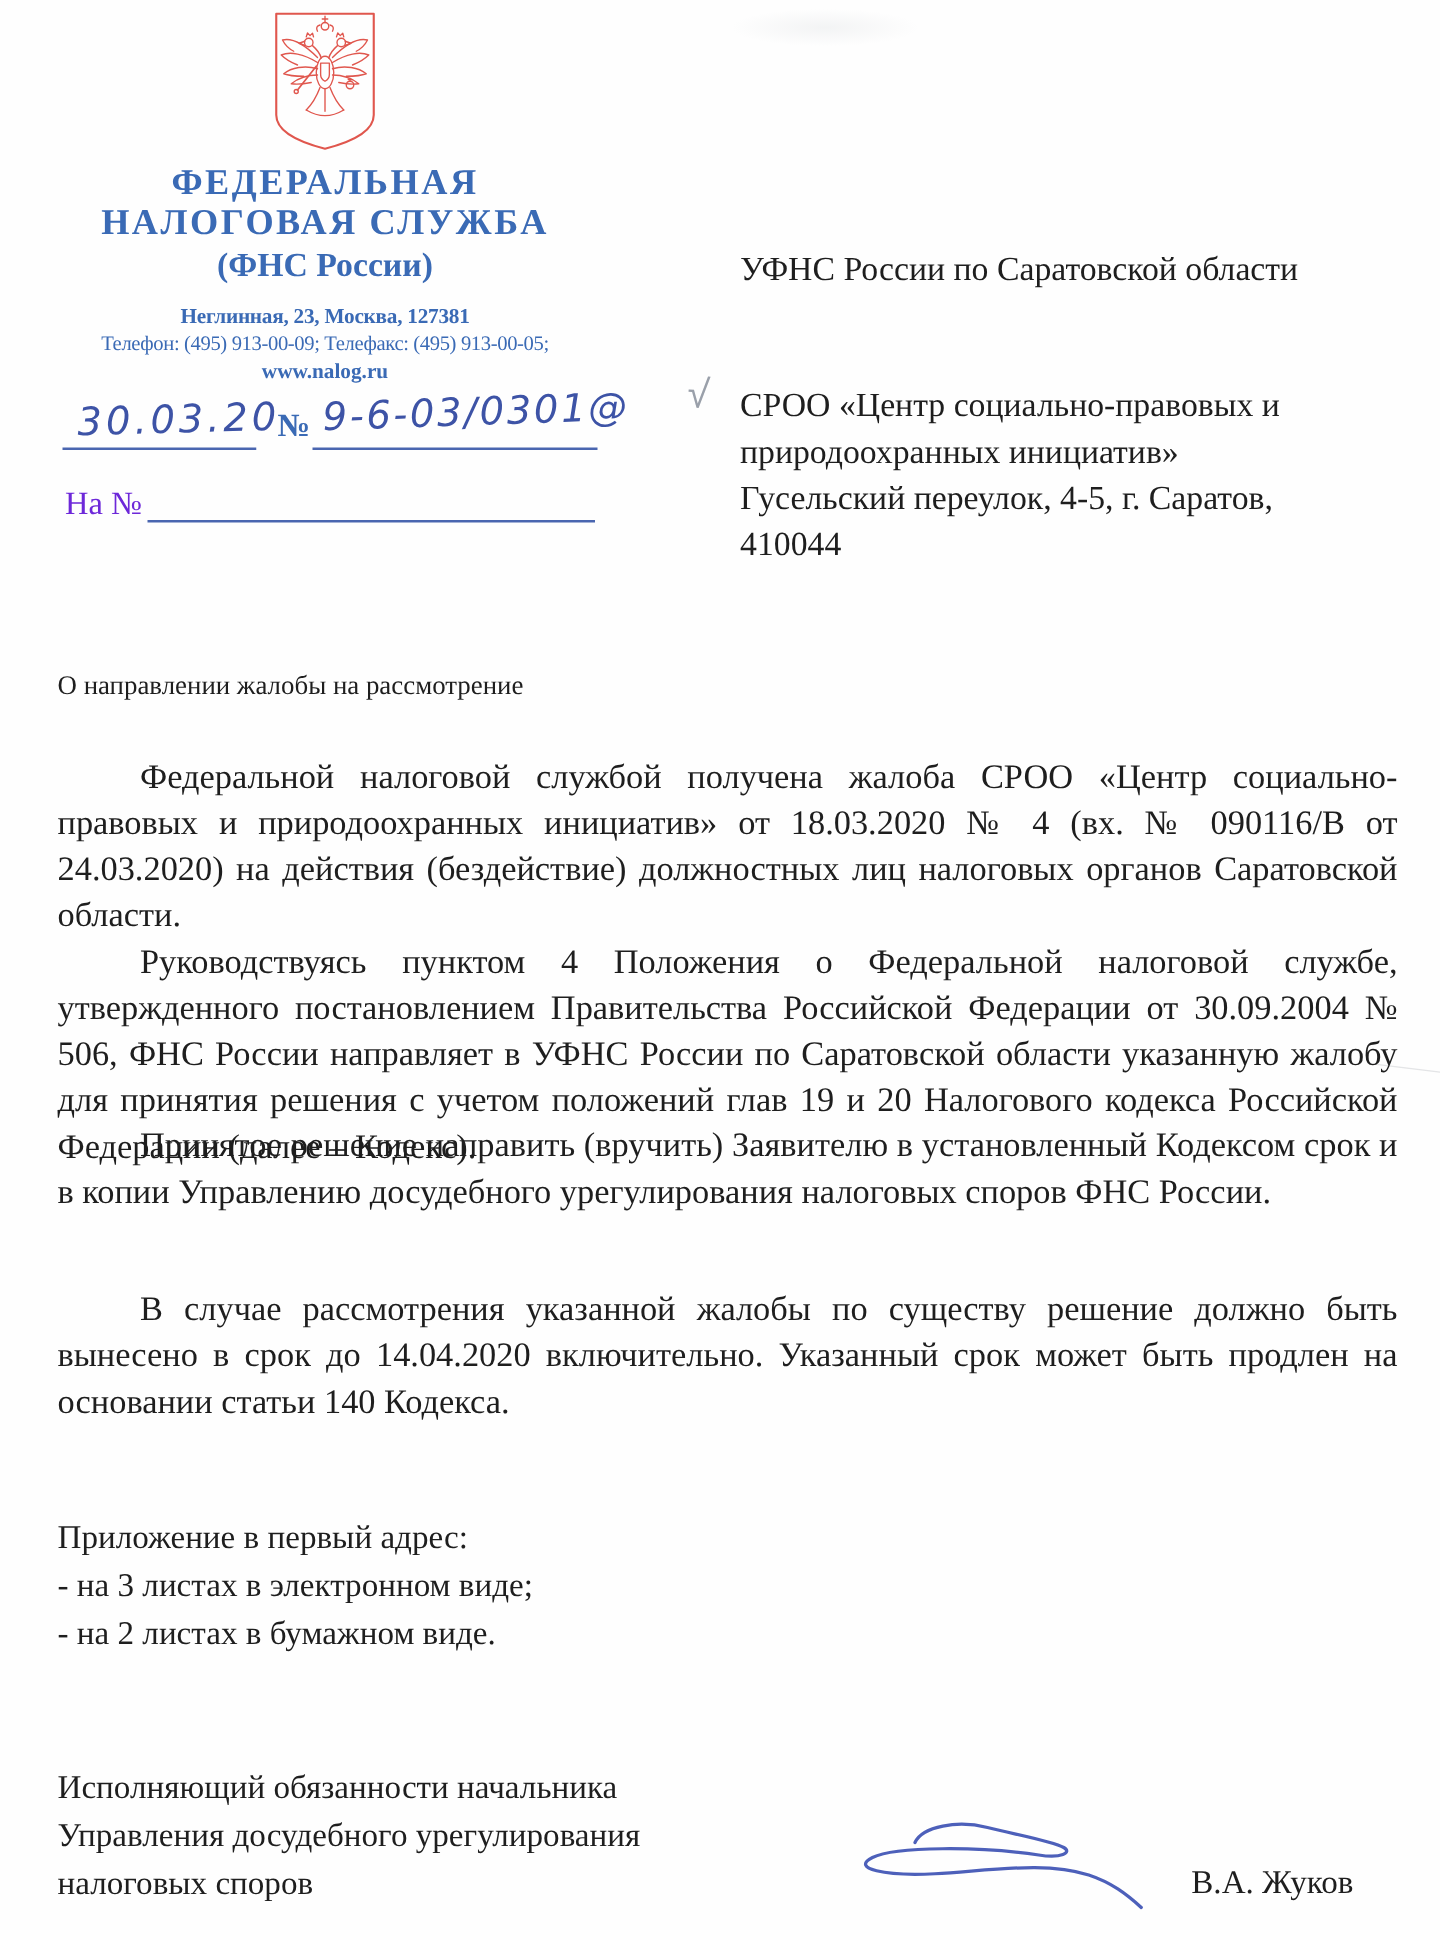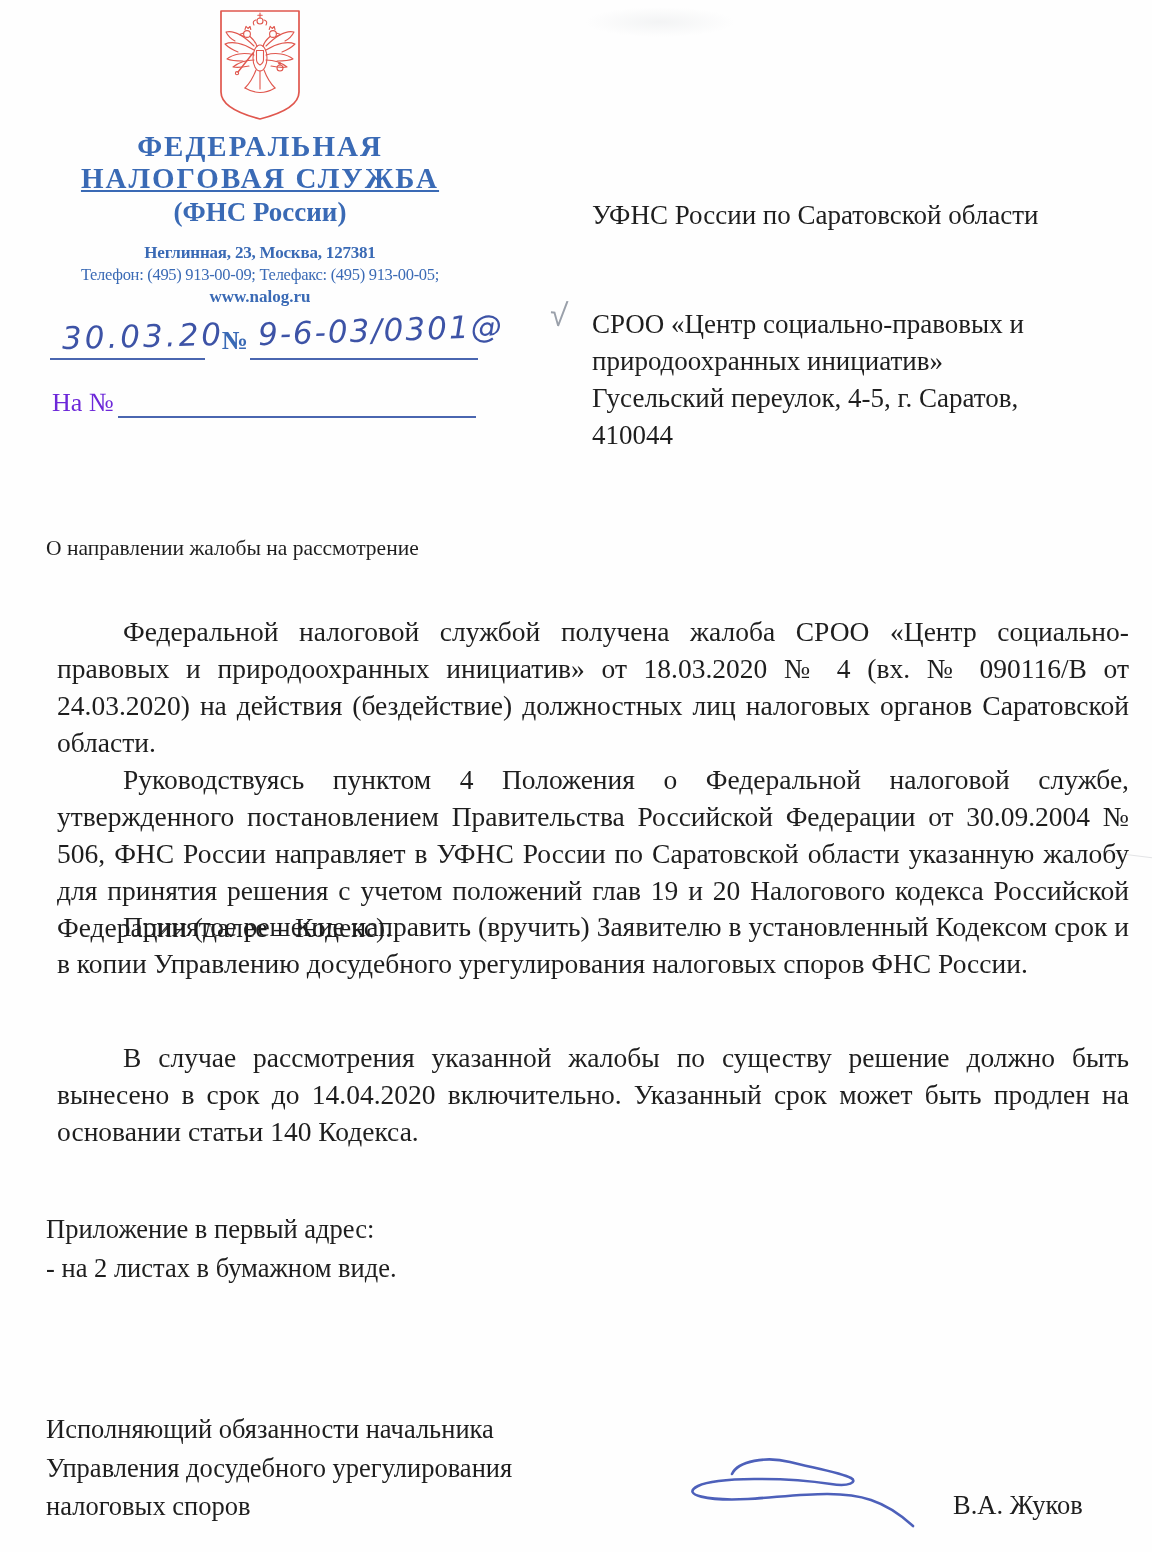--- a/index.html
+++ b/index.html
@@ -36,21 +36,21 @@
   .ref-num-line{position:absolute;left:250px;top:358px;width:228px;border-bottom:2px solid #4a66b0;}
   .ref-reply{position:absolute;left:52px;top:388px;font-size:26px;color:#6d28d9;}
   .ref-reply-line{position:absolute;left:118px;top:416px;width:358px;border-bottom:2px solid #4a66b0;}
   
   .addressee-top{position:absolute;left:592px;top:200px;font-size:27px;}
   .checkmark{position:absolute;left:550px;top:296px;font-size:32px;color:#9aa0aa;font-family:"DejaVu Sans",sans-serif;transform:rotate(4deg);font-weight:200;}
   .addressee-org{position:absolute;left:592px;top:306px;font-size:27px;line-height:37px;}
   
   .subject{position:absolute;left:46px;top:536px;font-size:21.5px;}
   .body-par{
-    position:absolute;left:46px;width:1072px;margin:11px;
+    position:absolute;left:46px;width:1072px;margin:0;
     font-size:27.5px;line-height:37px;
     text-align:justify;text-indent:66px;
   }
   .p1{top:602px;} .p2{top:750px;} .p3{top:897px;} .p4{top:1028px;}
   
   .attachment{position:absolute;left:46px;top:1210px;font-size:26.5px;line-height:38.5px;}
   
   .sig-title{position:absolute;left:46px;top:1410px;font-size:26.5px;line-height:38.5px;}
   .sig-name{position:absolute;left:953px;top:1490px;font-size:26.5px;}
   .sig-scribble{position:absolute;left:620px;top:1448px;width:300px;height:102px;color:#4d60ba;}
@@ -117,21 +117,21 @@
         <path d="M29,80 Q44,89 59,80"></path>
 
         <path d="M37,45 L22,64" stroke-width="1.4"></path>
         <circle cx="21" cy="65.2" r="1.6"></circle>
 
         <circle cx="64" cy="60" r="3"></circle>
         <path d="M64,57 v-2.5 M62.6,55.6 h2.8"></path>
       </svg>
     </div>
     <div class="lh-service">ФЕДЕРАЛЬНАЯ</div>
-    <div class="lh-service" style="margin-top:0;text-decoration:underline;">НАЛОГОВАЯ  СЛУЖБА</div>
+    <div class="lh-service" style="margin-top:0;">НАЛОГОВАЯ  СЛУЖБА</div>
     <div class="lh-abbr">(ФНС России)</div>
     <div class="lh-addr">Неглинная, 23, Москва, 127381</div>
     <div class="lh-phone">Телефон: (495) 913-00-09; Телефакс: (495) 913-00-05;</div>
     <div class="lh-web">www.nalog.ru</div>
   </div>
 
   <div class="ref-date hand">30.03.20</div>
   <div class="ref-date-line"></div>
   <div class="ref-no-sign">№</div>
   <div class="ref-number hand">9-6-03/0301@</div>
@@ -150,20 +150,21 @@
 
   <div class="subject">О направлении жалобы на рассмотрение</div>
 
   <p class="body-par p1">Федеральной налоговой службой получена жалоба СРОО «Центр социально-правовых и природоохранных инициатив» от 18.03.2020 № 4 (вх. № 090116/В от 24.03.2020) на действия (бездействие) должностных лиц налоговых органов Саратовской области.</p>
   <p class="body-par p2">Руководствуясь пунктом 4 Положения о Федеральной налоговой службе, утвержденного постановлением Правительства Российской Федерации от 30.09.2004 № 506, ФНС России направляет в УФНС России по Саратовской области указанную жалобу для принятия решения с учетом положений глав 19 и 20 Налогового кодекса Российской Федерации (далее – Кодекс).</p>
   <p class="body-par p3">Принятое решение направить (вручить) Заявителю в установленный Кодексом срок и в копии Управлению досудебного урегулирования налоговых споров ФНС России.</p>
   <p class="body-par p4">В случае рассмотрения указанной жалобы по существу решение должно быть вынесено в срок до 14.04.2020 включительно. Указанный срок может быть продлен на основании статьи 140 Кодекса.</p>
 
   <div class="attachment">
     <div>Приложение в первый адрес:</div>
+    <div>- на 3 листах в электронном виде;</div>
     <div>- на 2 листах в бумажном виде.</div>
   </div>
 
   <div class="sig-title">
     <div>Исполняющий обязанности начальника</div>
     <div>Управления досудебного урегулирования</div>
     <div>налоговых споров</div>
   </div>
   <div class="sig-scribble">
     <svg viewBox="0 0 300 102" width="300" height="102" fill="none" stroke="currentColor" stroke-width="2.6" stroke-linecap="round">

